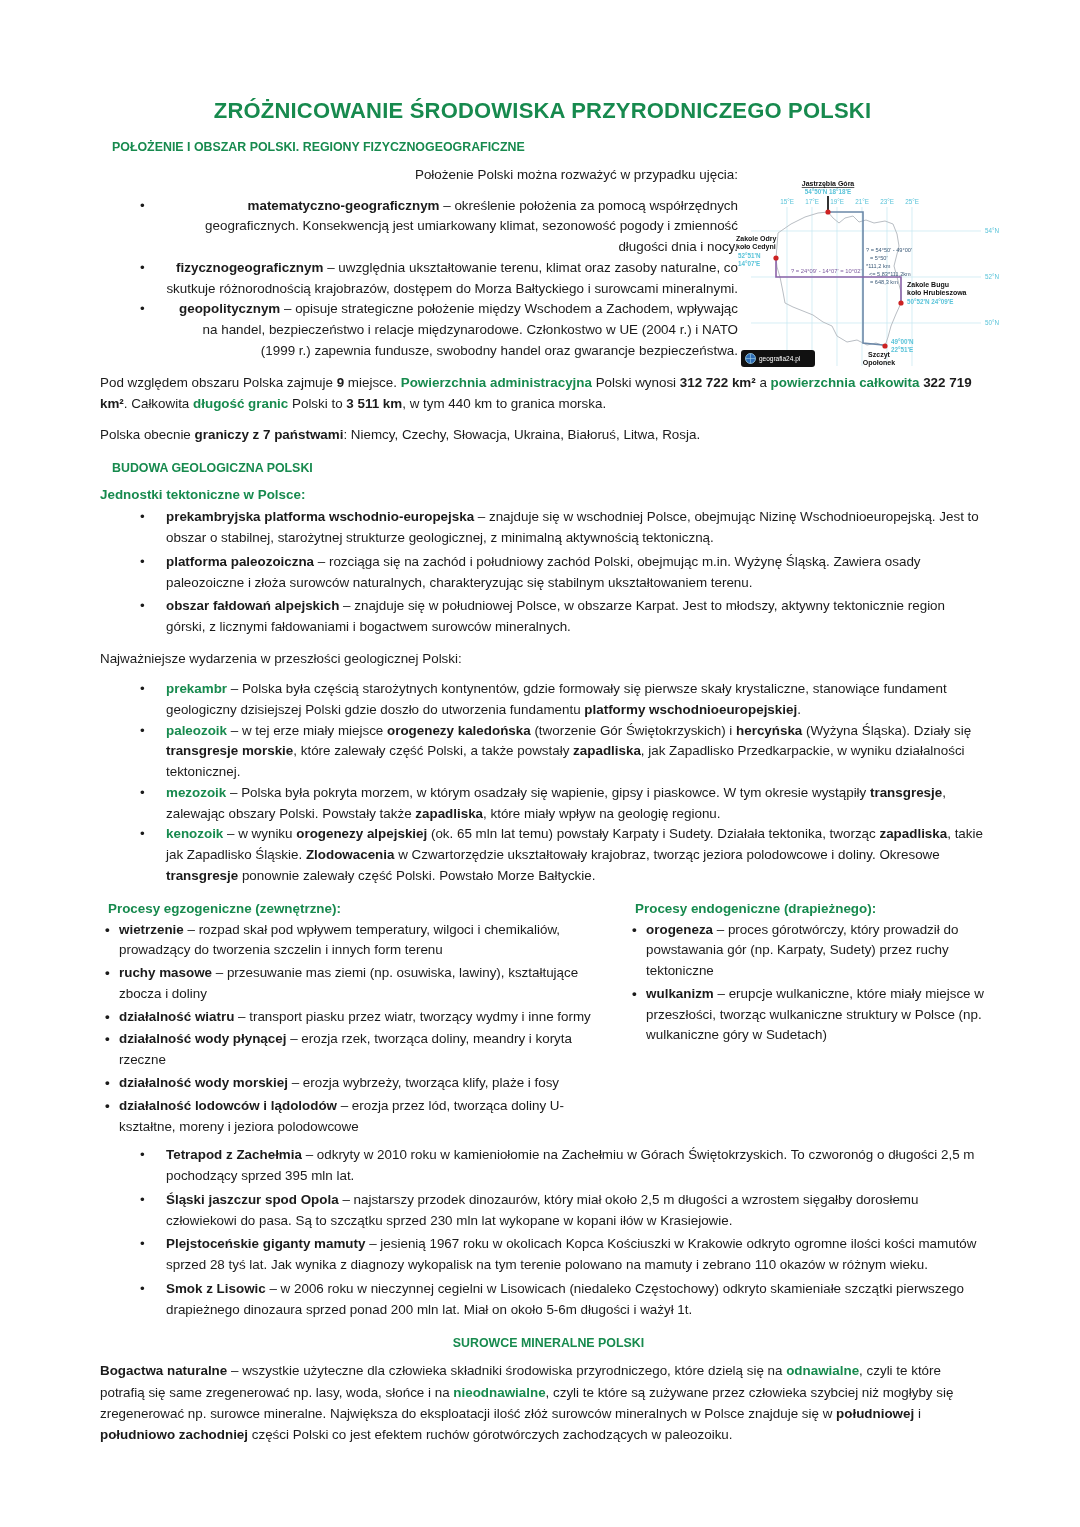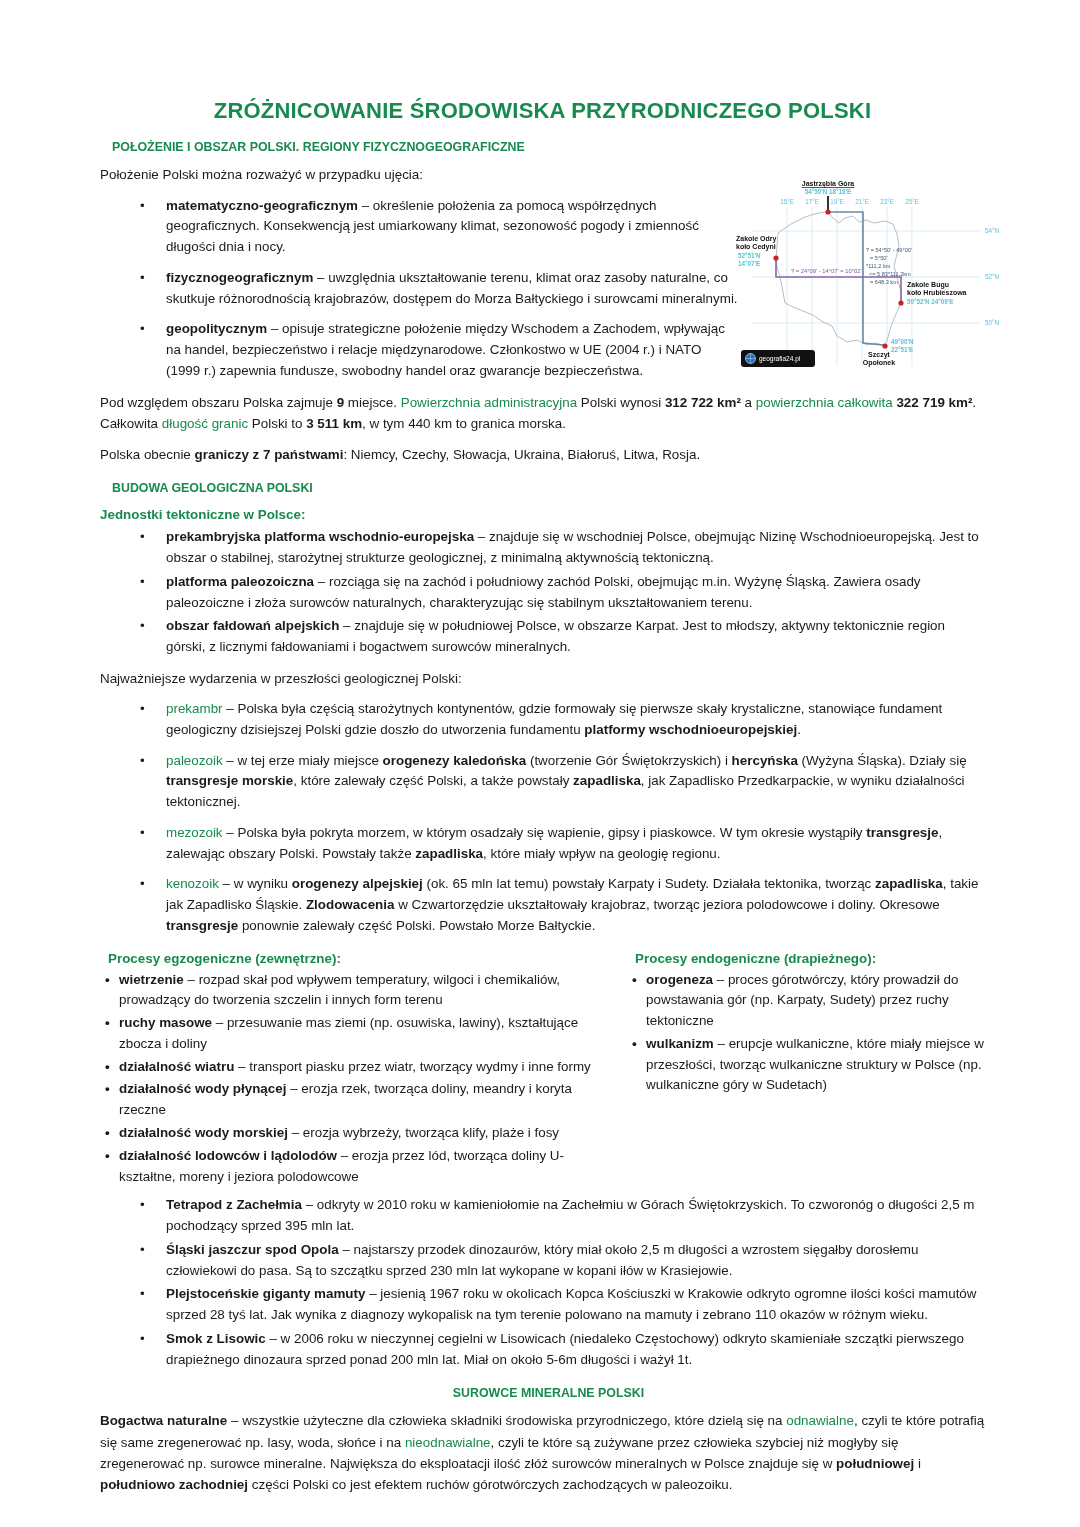--- a/index.html
+++ b/index.html
@@ -10,29 +10,29 @@
         padding:98px 95px 30px 100px;}
   h1.doc-title{margin:0 0 14px;font-size:22px;line-height:1.2;text-align:center;
         color:var(--green);letter-spacing:.2px;}
   h2.section{margin:16px 0 6px;font-size:12.4px;color:var(--green);padding-left:12px;}
   h2.section.center{text-align:center;}
   h3.sub{margin:12px 0 5px;font-size:13.4px;color:var(--green);}
   p.body{margin:10px 0;font-size:13.4px;line-height:1.58;}
   ul{list-style:none;margin:4px 0;padding:0;font-size:13.4px;line-height:1.55;}
   ul.big > li{position:relative;padding-left:66px;}
   ul.big > li::before{content:"\2022";position:absolute;left:40px;}
-  ul.big.gap > li{margin:10px 0;}
+  ul.big.gap > li{margin:0 0;}
   ul.big.tight > li{margin:3px 0;}
   ul.small > li{position:relative;padding-left:19px;margin:2px 0;}
   ul.small > li::before{content:"\2022";position:absolute;left:5px;font-weight:bold;}
   .s-n{font-weight:normal;}
   .s-b{font-weight:bold;}
-  .s-g{font-weight:normal;color:var(--green);}
-  .s-gn{color:var(--green);}
-  .intro-wrap{width:638px;}
+  .s-g{font-weight:bold;color:var(--green);}
+  .s-gn{color:var(--green);font-weight:bold;}
+  .intro-wrap{width:638px;text-align:right;}
   .s1{position:relative;}
   .map-box{position:absolute;top:34px;left:633px;width:312px;height:206px;}
   .cols{display:flex;gap:12px;margin-top:14px;}
   .col-left{width:59%;}
   .col-right{width:41%;}
   .cols h3.sub{margin:0 0 4px 8px;}
   svg text{font-family:"Liberation Sans",sans-serif;}
   .pt-name{font-size:7px;font-weight:bold;fill:#111;}
   .pt-coord{font-size:6.3px;fill:#58c3d9;font-weight:bold;}
   .grid-label{font-size:6.3px;fill:#58c3d9;}

